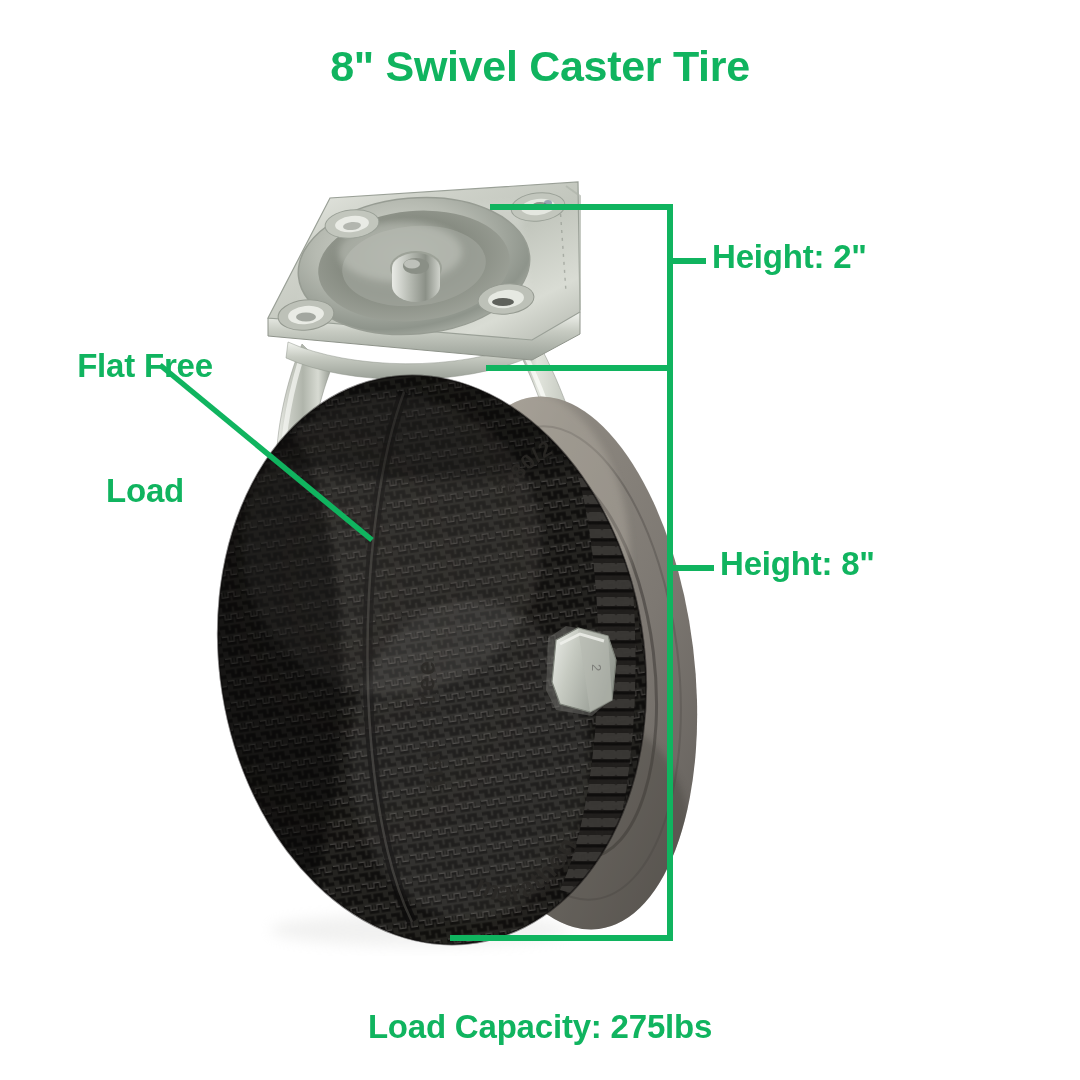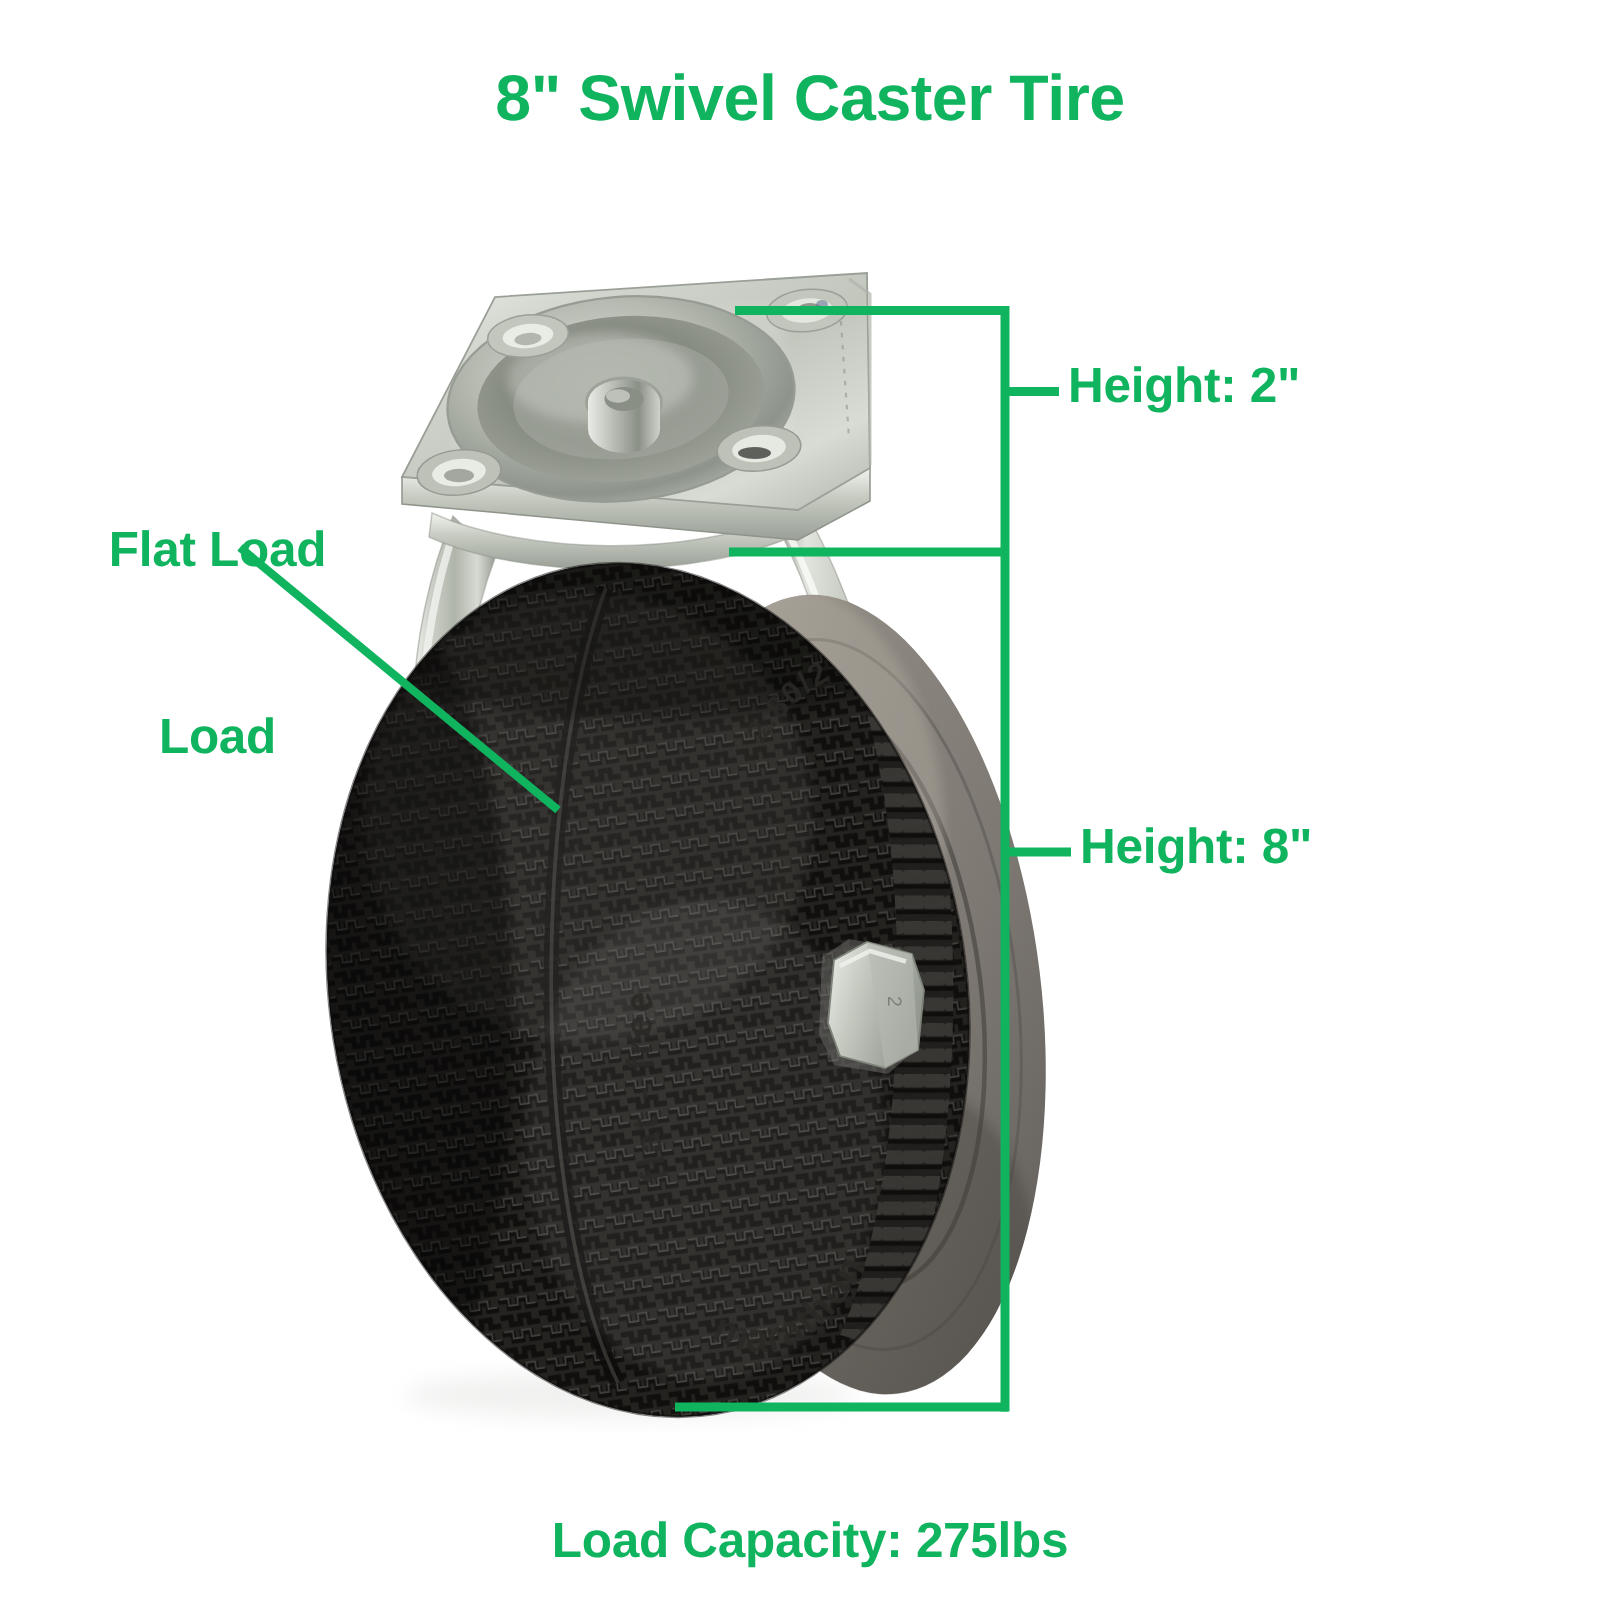--- a/index.html
+++ b/index.html
@@ -357,21 +357,21 @@
 
       <line x1="670" y1="204" x2="670" y2="941"></line>
 
       <line x1="670" y1="261" x2="706" y2="261"></line>
 
       <line x1="670" y1="568" x2="714" y2="568"></line>
     </g>
   </svg>
 
   <div class="callout-label" id="flat-free-label">
-    <div>Flat Load</div>
+    <div>Flat Free</div>
     <div>Load</div>
   </div>
 
   <div class="callout-label" id="height-top-label">Height: 2"</div>
 
   <div class="callout-label" id="height-bottom-label">Height: 8"</div>
 
   <div id="footer-caption">Load Capacity: 275lbs</div>
 
 </div>

